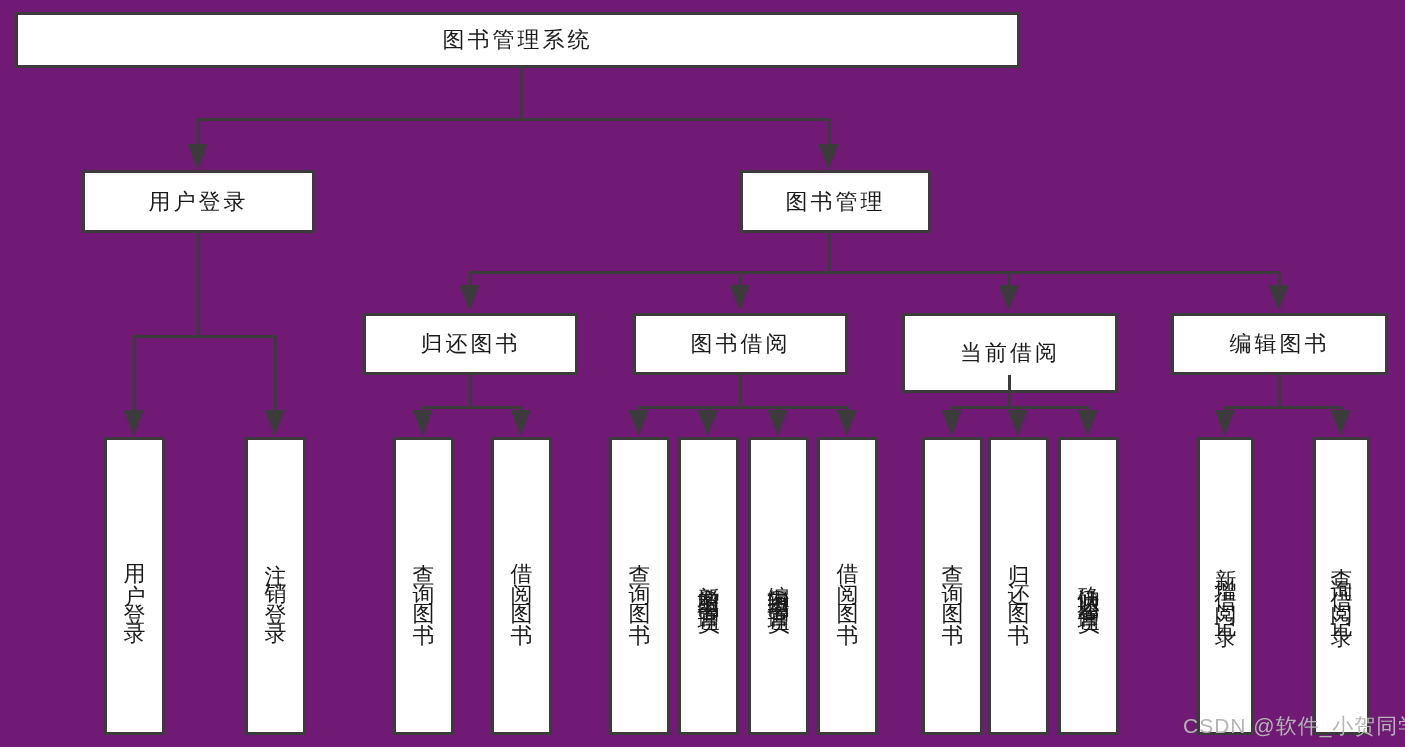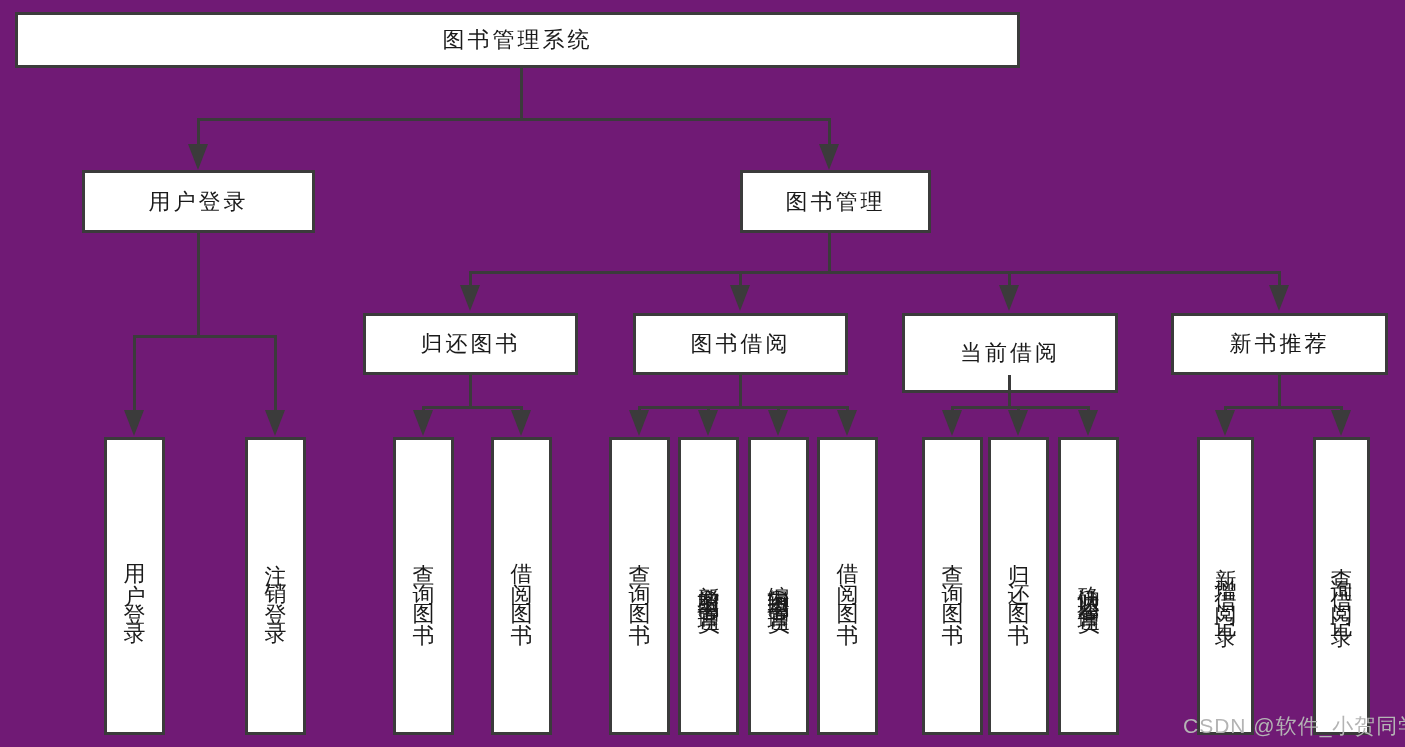--- a/index.html
+++ b/index.html
@@ -68,21 +68,21 @@
   <div class="vl" style="left:739px;top:271px;height:16px;"></div>
   <div class="ah" style="left:730px;top:285px;"></div>
   <div class="vl" style="left:1008px;top:271px;height:16px;"></div>
   <div class="ah" style="left:999px;top:285px;"></div>
   <div class="vl" style="left:1278px;top:271px;height:16px;"></div>
   <div class="ah" style="left:1269px;top:285px;"></div>
 
   <div class="node h" style="left:363px;top:313px;width:215px;height:62px;">归还图书</div>
   <div class="node h" style="left:633px;top:313px;width:215px;height:62px;font-family:Liberation Serif, serif;">图书借阅</div>
   <div class="node h" style="left:902px;top:313px;width:216px;height:80px;">当前借阅</div>
-  <div class="node h" style="left:1171px;top:313px;width:217px;height:62px;">新书推荐</div>
+  <div class="node h" style="left:1171px;top:313px;width:217px;height:62px;">编辑图书</div>
 
   <div class="vl" style="left:469px;top:375px;height:31px;"></div>
   <div class="hl" style="left:422px;top:406px;width:101px;"></div>
   <div class="vl" style="left:422px;top:406px;height:8px;"></div>
   <div class="ah" style="left:413px;top:410px;"></div>
   <div class="vl" style="left:520px;top:406px;height:8px;"></div>
   <div class="ah" style="left:511px;top:410px;"></div>
 
   <div class="node v" style="left:393px;top:437px;width:61px;height:298px;">
     <span>查询图书</span>

